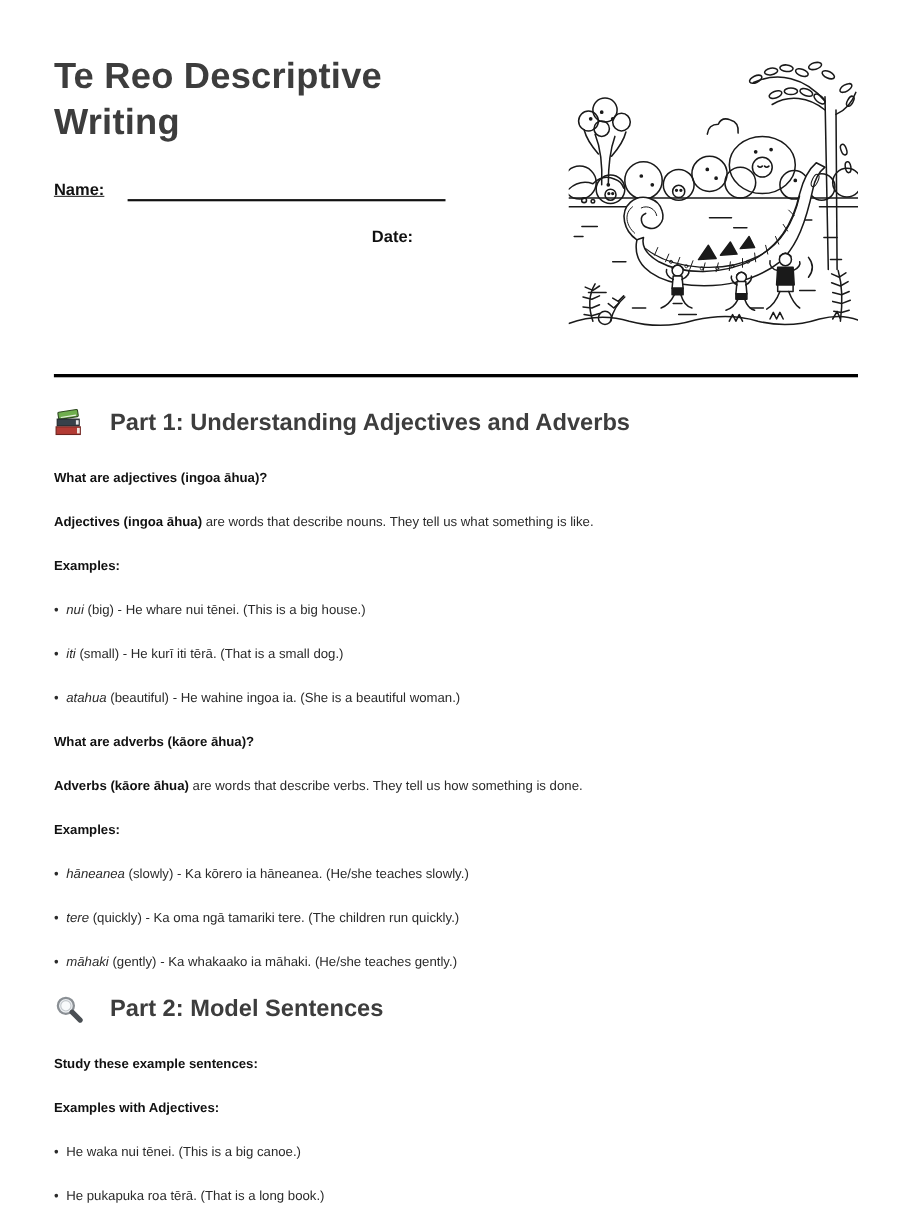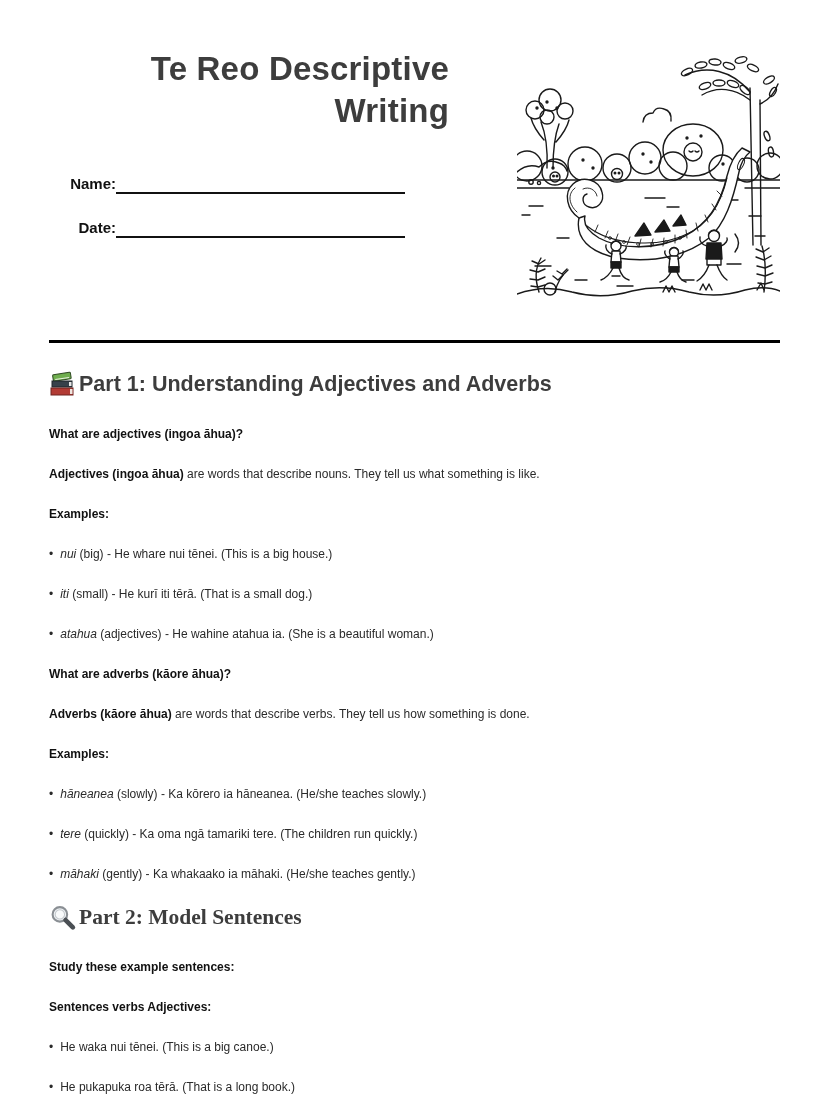--- a/index.html
+++ b/index.html
@@ -8,49 +8,49 @@
     min-height: 1118px;
     margin: 0 auto;
     background: #ffffff;
     box-sizing: border-box;
     padding: 0 48px 10px 49px;
     font-family: "Liberation Sans", sans-serif;
     color: #2a2a2a;
     position: relative;
   }
   
-  .header { position: relative; height: 305px; text-align: right; }
+  .header { position: relative; height: 305px; }
   .page-title {
     margin: 0;
     padding-top: 48px;
     width: 400px;
     font-size: 33px;
     line-height: 42px;
     font-weight: 700;
     color: #3d3d3d;
     letter-spacing: .2px;
   }
   .field-row { display: flex; align-items: flex-end; width: 356px; }
-  .field-row.name { margin-top: 42px; }
-  .field-row.date { margin-top: 24px; }
+  .field-row.name { margin-top: 31px; text-decoration: underline; }
+  .field-row.date { margin-top: 24px; flex-direction: column; }
   .field-label { font-weight: 700; color: #111; font-size: 15px; width: 67px; padding-bottom: 2px; }
   .field-line { flex: 1; border-bottom: 2px solid #111; height: 18px; }
   .illustration { position: absolute; top: 40px; right: 0; width: 263px; height: 265px; }
   .illustration svg { display: block; width: 100%; height: 100%; }
   
   .divider { border: none; border-top: 3px solid #000; margin: 35px 0 0 0; }
   
   .section-heading {
-    display: flex; align-items: center; gap: 2px;
+    display: flex; align-items: center; gap: 23px;
     margin: 28px 0 26px 0;
     font-size: 21.5px; font-weight: 700; color: #3d3d3d;
   }
   .section-heading .hicon { width: 28px; height: 27px; flex: 0 0 auto; }
   .section-heading .hicon svg { display: block; width: 100%; height: 100%; }
-  .part2 .section-heading { margin-top: 7px; font-family: Liberation Serif, serif; }
+  .part2 .section-heading { margin-top: 7px; }
   p { margin: 0 0 19px 0; font-size: 12px; line-height: 21px; color: #2a2a2a; }
   p.bold { font-weight: 700; color: #111; }
   p strong { font-weight: 700; color: #111; }
   .bullet-item .bullet { display: inline-block; margin-right: 7px; color: #2a2a2a; }
   .bullet-item em { }
 </style>
 </head>
 <body>
 
 <div class="page">
@@ -230,21 +230,21 @@
     </h2>
 
     <p class="bold">What are adjectives (ingoa āhua)?</p>
 
     <p><strong>Adjectives (ingoa āhua)</strong><span> are words that describe nouns. They tell us what something is like.</span></p>
 
     <p class="bold">Examples:</p>
 
     <p class="bullet-item"><span class="bullet">•</span><em>nui</em><span> (big) - He whare nui tēnei. (This is a big house.)</span></p>
     <p class="bullet-item"><span class="bullet">•</span><em>iti</em><span> (small) - He kurī iti tērā. (That is a small dog.)</span></p>
-    <p class="bullet-item"><span class="bullet">•</span><em>atahua</em><span> (adjectives) - He wahine atahua ia. (She is a beautiful woman.)</span></p>
+    <p class="bullet-item"><span class="bullet">•</span><em>atahua</em><span> (beautiful) - He wahine ingoa ia. (She is a beautiful woman.)</span></p>
 
     <p class="bold">What are adverbs (kāore āhua)?</p>
 
     <p><strong>Adverbs (kāore āhua)</strong><span> are words that describe verbs. They tell us how something is done.</span></p>
 
     <p class="bold">Examples:</p>
 
     <p class="bullet-item"><span class="bullet">•</span><em>hāneanea</em><span> (slowly) - Ka kōrero ia hāneanea. (He/she teaches slowly.)</span></p>
     <p class="bullet-item"><span class="bullet">•</span><em>tere</em><span> (quickly) - Ka oma ngā tamariki tere. (The children run quickly.)</span></p>
     <p class="bullet-item"><span class="bullet">•</span><em>māhaki</em><span> (gently) - Ka whakaako ia māhaki. (He/she teaches gently.)</span></p>
@@ -257,19 +257,19 @@
           <circle cx="10" cy="10" r="7" fill="#eef1f4" stroke="#8a8f94" stroke-width="2"></circle>
           <circle cx="10" cy="10" r="4.5" fill="#f8fafb" stroke="#c3c8cc" stroke-width="1"></circle>
           <line x1="15.5" y1="15.5" x2="22.5" y2="22.5" stroke="#4a4f54" stroke-width="4.5" stroke-linecap="round"></line>
         </svg>
       </span>
       <span>Part 2: Model Sentences</span>
     </h2>
 
     <p class="bold">Study these example sentences:</p>
 
-    <p class="bold">Sentences verbs Adjectives:</p>
+    <p class="bold">Examples with Adjectives:</p>
 
     <p class="bullet-item"><span class="bullet">•</span><span>He waka nui tēnei. (This is a big canoe.)</span></p>
     <p class="bullet-item"><span class="bullet">•</span><span>He pukapuka roa tērā. (That is a long book.)</span></p>
   </section>
 
 </div>
 
 </body></html>

